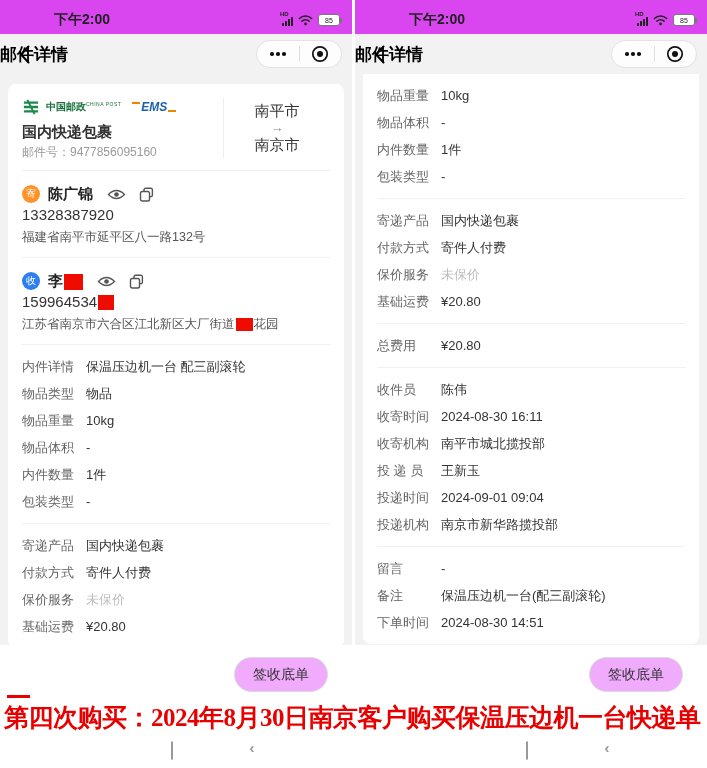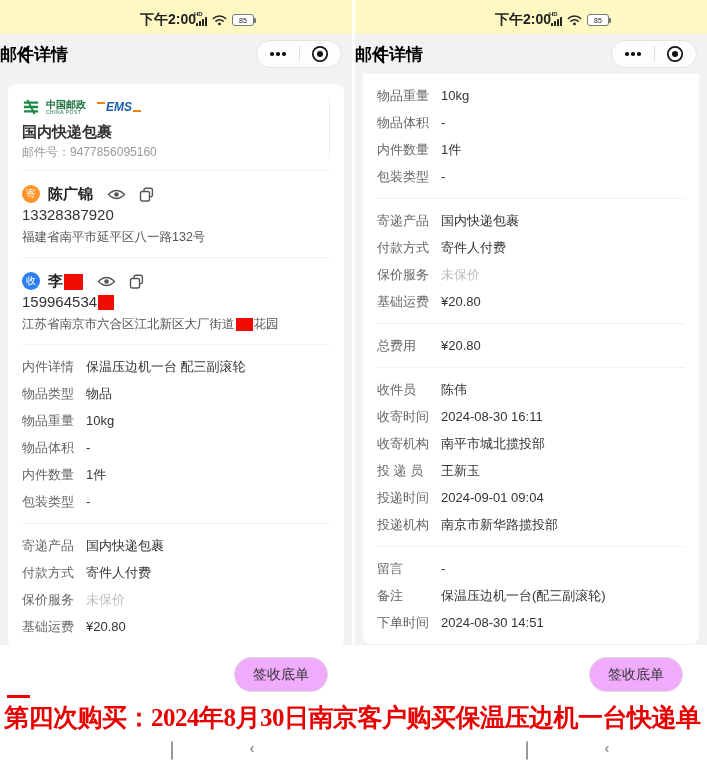--- a/index.html
+++ b/index.html
@@ -4,22 +4,22 @@
 <style>
   html,body{margin:0;padding:0;background:#fff;}
   *{box-sizing:border-box;}
   body{font-family:"Liberation Sans","DejaVu Sans",sans-serif;}
   .stage{position:relative;width:707px;height:768px;background:#fff;overflow:hidden;}
   .screens{display:flex;width:707px;}
   .screen{position:relative;width:352px;height:768px;background:#f2f2f2;overflow:hidden;}
   .screen-gap{width:3px;height:768px;background:#fff;flex:none;}
 
   
-  .status-bar{height:34px;display:flex;align-items:center;justify-content:center;
-    padding:6px 12px 0 54px;background:#fef9c3;}
+  .status-bar{height:34px;display:flex;align-items:center;justify-content:space-between;
+    padding:6px 12px 0 54px;background:#d946ef;}
   .sb-time{font-size:14px;color:#222;font-weight:bold;}
   .sb-icons{display:flex;align-items:center;gap:5px;}
   .sig{position:relative;display:flex;align-items:flex-end;gap:1px;height:12px;padding-top:3px;}
   .sig i{display:block;width:2px;background:#222;border-radius:0.5px;}
   .sig .b1{height:3px}.sig .b2{height:5px}.sig .b3{height:7px}.sig .b4{height:9px}
   .hd{position:absolute;top:-3px;left:-2px;font-size:6px;color:#222;font-weight:bold;letter-spacing:0;}
   .batt{position:relative;width:22px;height:12px;border:1px solid #777;border-radius:3px;
     display:flex;align-items:center;justify-content:center;background:#fff;}
   .batt::after{content:"";position:absolute;right:-3px;top:3px;width:2px;height:5px;background:#777;
     border-radius:0 1px 1px 0;}
@@ -42,21 +42,21 @@
   .card{background:#fff;border-radius:8px;margin:0 8px;padding:0 14px;overflow:hidden;}
   .card.scrolled{border-radius:0 0 8px 8px;}
   .card-section{border-bottom:1px solid #f1f1f1;}
   .card-section:last-child{border-bottom:none;}
 
   
   .hd-sec{display:flex;padding:12px 0 10px 0;}
   .hd-left{flex:1;min-width:0;}
   .brand-row{display:flex;align-items:center;gap:6px;height:22px;}
   .post-emblem{width:18px;height:16px;flex:none;}
-  .post-names{display:flex;flex-direction:column;line-height:1;}
+  .post-names{display:flex;flex-direction:row;line-height:1;}
   .post-cn{font-size:10px;font-weight:bold;color:#186e3c;}
   .post-en{font-size:5px;color:#186e3c;letter-spacing:0.5px;}
   .ems-logo{display:flex;align-items:center;margin-left:4px;}
   .ems-bar{width:8px;height:2.5px;background:#f08300;margin:0 1px;}
   .ems-bar.t{transform:translateY(-4px);}
   .ems-bar.b{transform:translateY(4px);}
   .ems-text{font-size:12px;font-weight:bold;font-style:italic;color:#1a5fae;letter-spacing:0;}
   .hd-product{font-size:15px;color:#333;font-weight:bold;margin-top:4px;line-height:20px;}
   .hd-mailno{font-size:12px;color:#9a9a9a;margin-top:2px;line-height:16px;}
   .hd-vsep{width:1px;background:#ededed;margin:2px 0;}
@@ -180,20 +180,25 @@
                 <span class="ems-logo">
                   <span class="ems-bar t"></span>
                   <span class="ems-text">EMS</span>
                   <span class="ems-bar b"></span>
                 </span>
               </div>
               <div class="hd-product">国内快递包裹</div>
               <div class="hd-mailno"><span>邮件号：</span><span>9477856095160</span></div>
             </div>
             <div class="hd-vsep"></div>
+            <div class="hd-route">
+              <span class="route-city">南平市</span>
+              <span class="route-arrow">→</span>
+              <span class="route-city">南京市</span>
+            </div>
           </div>
 
           <div class="card-section contact">
             <div class="c-top">
               <span class="badge send">寄</span>
               <span class="c-name">陈广锦</span>
               <span class="c-icons">
                 <svg width="19" height="13" viewBox="0 0 19 13">
                   <path d="M1.5 6.5 Q9.5 -1.5 17.5 6.5 Q9.5 14.5 1.5 6.5 Z" fill="none" stroke="#555" stroke-width="1.4"></path>
                   <circle cx="9.5" cy="6.5" r="2.3" fill="#555"></circle>

